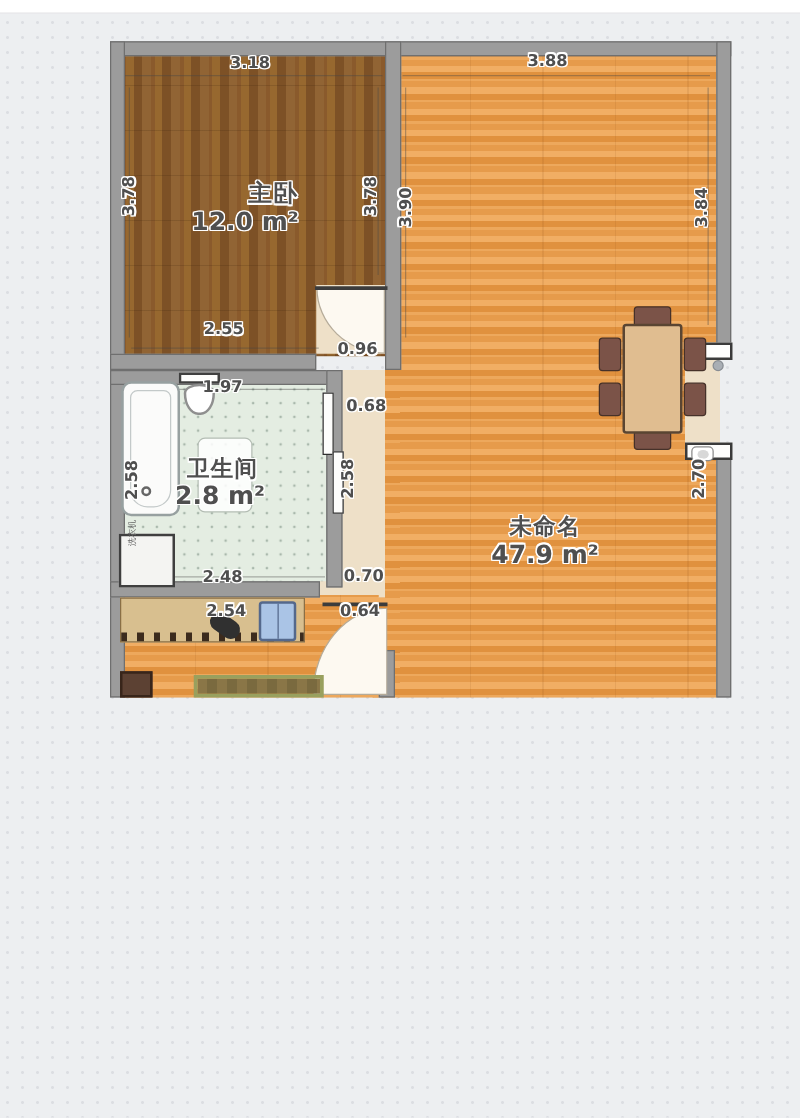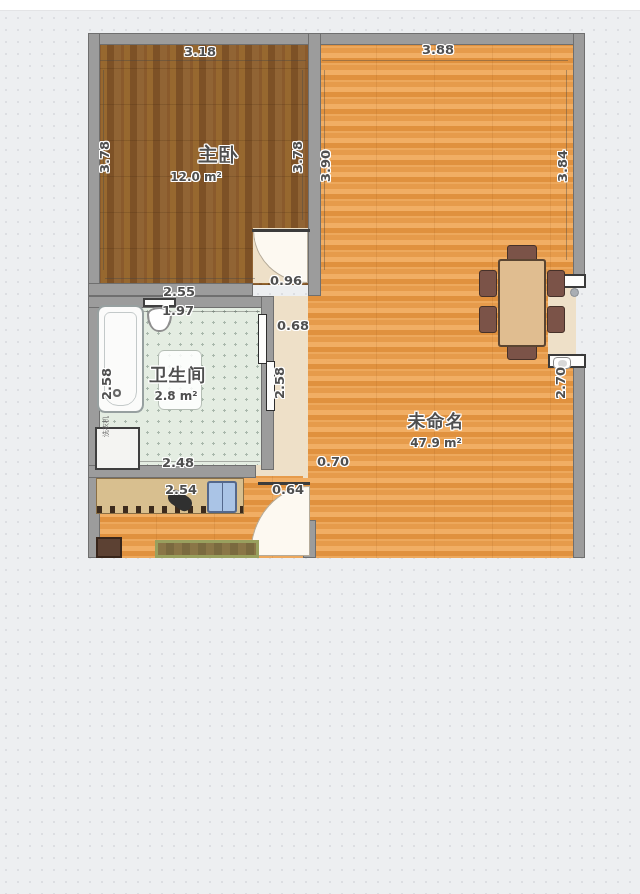--- a/index.html
+++ b/index.html
@@ -36,21 +36,21 @@
 
   
   .halo{
     color:#4f4f4f;font-weight:bold;white-space:nowrap;
     text-shadow:-1px -1px 0 #fff,1px -1px 0 #fff,-1px 1px 0 #fff,1px 1px 0 #fff,
                 -1px 0 0 #fff,1px 0 0 #fff,0 -1px 0 #fff,0 1px 0 #fff;
   }
   .dim{font-size:13px;transform:translate(-50%,-50%);}
   .dim.v{transform:translate(-50%,-50%) rotate(-90deg);}
   .room-name{font-size:19px;transform:translate(-50%,-50%);letter-spacing:1px;}
-  .room-area{font-size:12px;transform:translate(-50%,-50%);}
+  .room-area{font-size:20px;transform:translate(-50%,-50%);}
   .dline{background:rgba(70,70,70,.4);}
 
   
   .chair{background:#7b5348;border:1px solid #463129;border-radius:3px;}
   .white-fixture{background:#fdfdfc;}
   .wedge-br{background:#fdf9f1;border:1px solid #b5ab99;border-bottom-left-radius:100% 100%;}
   .wedge-tl{background:#fdf9f1;border:1px solid #b5ab99;border-top-left-radius:100% 100%;}
   .leaf{background:#3c3c3c;}
 </style>
 </head>
@@ -137,29 +137,29 @@
   </div>
   <div class="abs" style="left:155px;top:540px;width:104px;height:18px;background:repeating-linear-gradient(90deg,#8a7647 0 8px,#7a6a3f 8px 16px);border:3px solid #99a05e;"></div>
   <div class="abs" style="left:96px;top:537px;width:26px;height:21px;background:#5c4133;border:2px solid #38251a;"></div>
 
   <span class="abs dim halo" style="left:200px;top:51px;">3.18</span>
   <span class="abs dim halo" style="left:438px;top:49px;">3.88</span>
   <span class="abs dim v halo" style="left:104px;top:157px;">3.78</span>
   <span class="abs dim v halo" style="left:297px;top:157px;">3.78</span>
   <span class="abs dim v halo" style="left:325px;top:166px;">3.90</span>
   <span class="abs dim v halo" style="left:562px;top:166px;">3.84</span>
-  <span class="abs dim halo" style="left:179px;top:291px;">2.55</span>
+  <span class="abs dim halo" style="left:179px;top:264px;">2.55</span>
   <span class="abs dim halo" style="left:286px;top:280px;">0.96</span>
   <span class="abs dim halo" style="left:178px;top:310px;">1.97</span>
   <span class="abs dim halo" style="left:293px;top:325px;text-align:center;">0.68</span>
   <span class="abs dim v halo" style="left:106px;top:384px;">2.58</span>
   <span class="abs dim v halo" style="left:279px;top:383px;">2.58</span>
   <span class="abs dim v halo" style="left:560px;top:383px;">2.70</span>
   <span class="abs dim halo" style="left:178px;top:462px;text-align:right;">2.48</span>
-  <span class="abs dim halo" style="left:291px;top:461px;margin-left:42px;">0.70</span>
+  <span class="abs dim halo" style="left:291px;top:461px;">0.70</span>
   <span class="abs dim halo" style="left:181px;top:489px;">2.54</span>
   <span class="abs dim halo" style="left:288px;top:489px;">0.64</span>
 
   <span class="abs room-name halo" style="left:196px;top:155px;padding-left:45px;">主卧</span>
   <span class="abs room-area halo" style="left:196px;top:177px;">
     <span>12.0</span>
     <span>m²</span>
   </span>
 
   <span class="abs room-name halo" style="left:178px;top:375px;font-size:18px;">卫生间</span>

